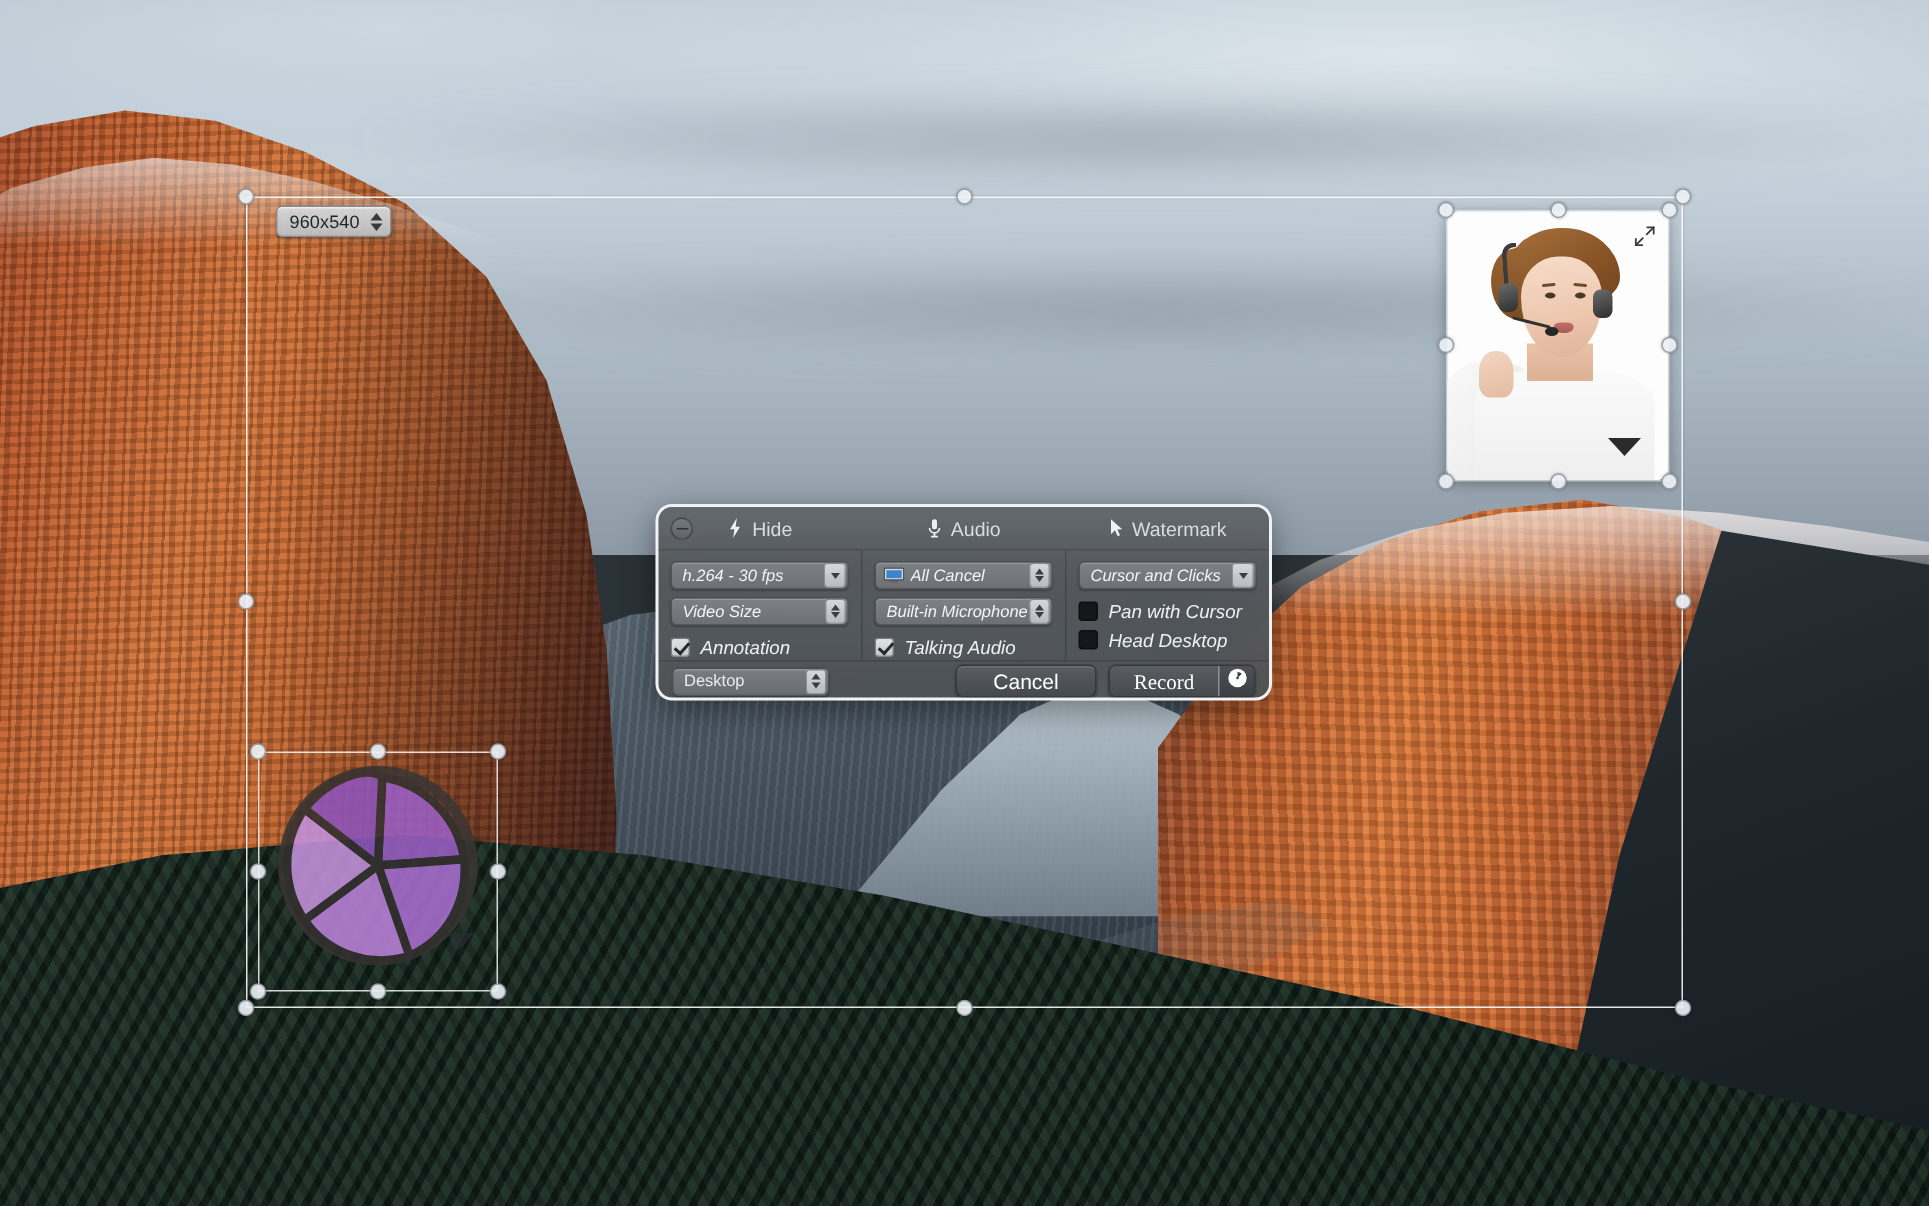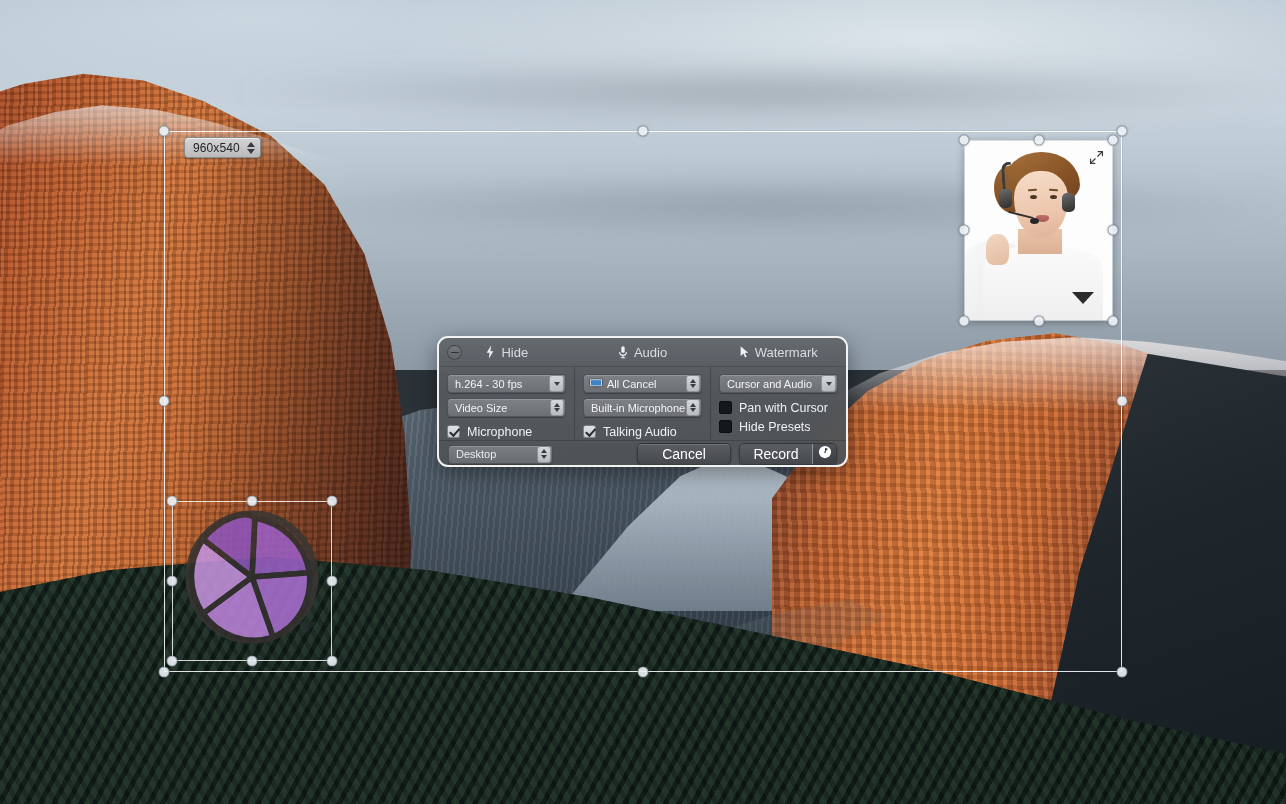--- a/index.html
+++ b/index.html
@@ -316,21 +316,21 @@
   .close-btn .bar {
     width:8px; height:1.6px; background:#2e3236; border-radius:1px;
   }
   .tab {
     flex:1; display:flex; align-items:center; justify-content:center; gap:6px;
     font-size: 13px; color:#d9dde1; height:100%;
     cursor: pointer;
   }
   .tab .ic { display:inline-flex; align-items:center; color:#e6eaee; }
 
-  .panel-cols { display:flex; height:73px; }
+  .panel-cols { display:flex; height:73px;font-style:italic; }
   .col { flex:1; padding: 7px 8px 0 8px; }
   .col.c1 { width:137px; }
   .col.c2 { width:137px; border-left:1px solid rgba(0,0,0,.2); border-right:1px solid rgba(0,0,0,.2);}
   .col.c3 { width:137px; }
 
   .sel {
     display:flex; align-items:center;
     height:19px; margin-bottom:5px;
     border-radius: 4px;
     background: linear-gradient(180deg, rgba(128,132,136,.95), rgba(110,114,118,.95));
@@ -413,21 +413,21 @@
   .btn-record-group {
     display:flex; height:22px; border-radius:5px; overflow:hidden;
     border:1px solid rgba(30,34,38,.55);
     box-shadow: 0 1px 2px rgba(0,0,0,.3), inset 0 1px 0 rgba(255,255,255,.12);
     cursor:pointer;
   }
   .btn-record {
     width:72px;
     background: linear-gradient(180deg, #5a5e62, #45494d);
     color:#ffffff; font-size:14px;
-    display:flex; align-items:center; justify-content:center;
+    display:flex; align-items:flex-end; justify-content:center;font-family:Liberation Serif, serif;
   }
   .btn-timer {
     width:24px;
     background: linear-gradient(180deg, #4e5256, #3b3f43);
     border-left:1px solid rgba(200,205,210,.55);
     display:flex; align-items:center; justify-content:center;
   }
 </style>
 </head>
 <body>
@@ -590,21 +590,21 @@
         </div>
         <div class="sel">
           <span class="lbl">Video Size</span>
           <span class="btn-step">
               <i class="up"></i>
               <i class="dn"></i>
             </span>
         </div>
         <div class="chk">
           <span class="box on"></span>
-          <span class="txt">Microphone</span>
+          <span class="txt">Annotation</span>
         </div>
       </div>
 
       <div class="col c2">
         <div class="sel" style="padding-left:5px;">
           <span class="audio-ic">
             <svg viewBox="0 0 16 12" width="14" height="11">
               <rect x="0.6" y="0.6" width="14.8" height="9" rx="1.2" fill="#cfd6dc" stroke="#4a5056" stroke-width="1"></rect>
               <rect x="2.2" y="2.2" width="11.6" height="6" fill="#3c85c8"></rect>
               <rect x="5" y="10" width="6" height="1.4" fill="#5c6268"></rect>
@@ -624,32 +624,32 @@
             </span>
         </div>
         <div class="chk">
           <span class="box on"></span>
           <span class="txt">Talking Audio</span>
         </div>
       </div>
 
       <div class="col c3">
         <div class="sel">
-          <span class="lbl">Cursor and Audio</span>
+          <span class="lbl">Cursor and Clicks</span>
           <span class="btn-chev">
               <i></i>
             </span>
         </div>
         <div class="chk">
           <span class="box off"></span>
           <span class="txt">Pan with Cursor</span>
         </div>
         <div class="chk">
           <span class="box off"></span>
-          <span class="txt">Hide Presets</span>
+          <span class="txt">Head Desktop</span>
         </div>
       </div>
     </div>
 
     <div class="panel-bottom">
       <div class="presets">
         <span class="lbl">Desktop</span>
         <span class="btn-step">
             <i class="up"></i>
             <i class="dn"></i>

